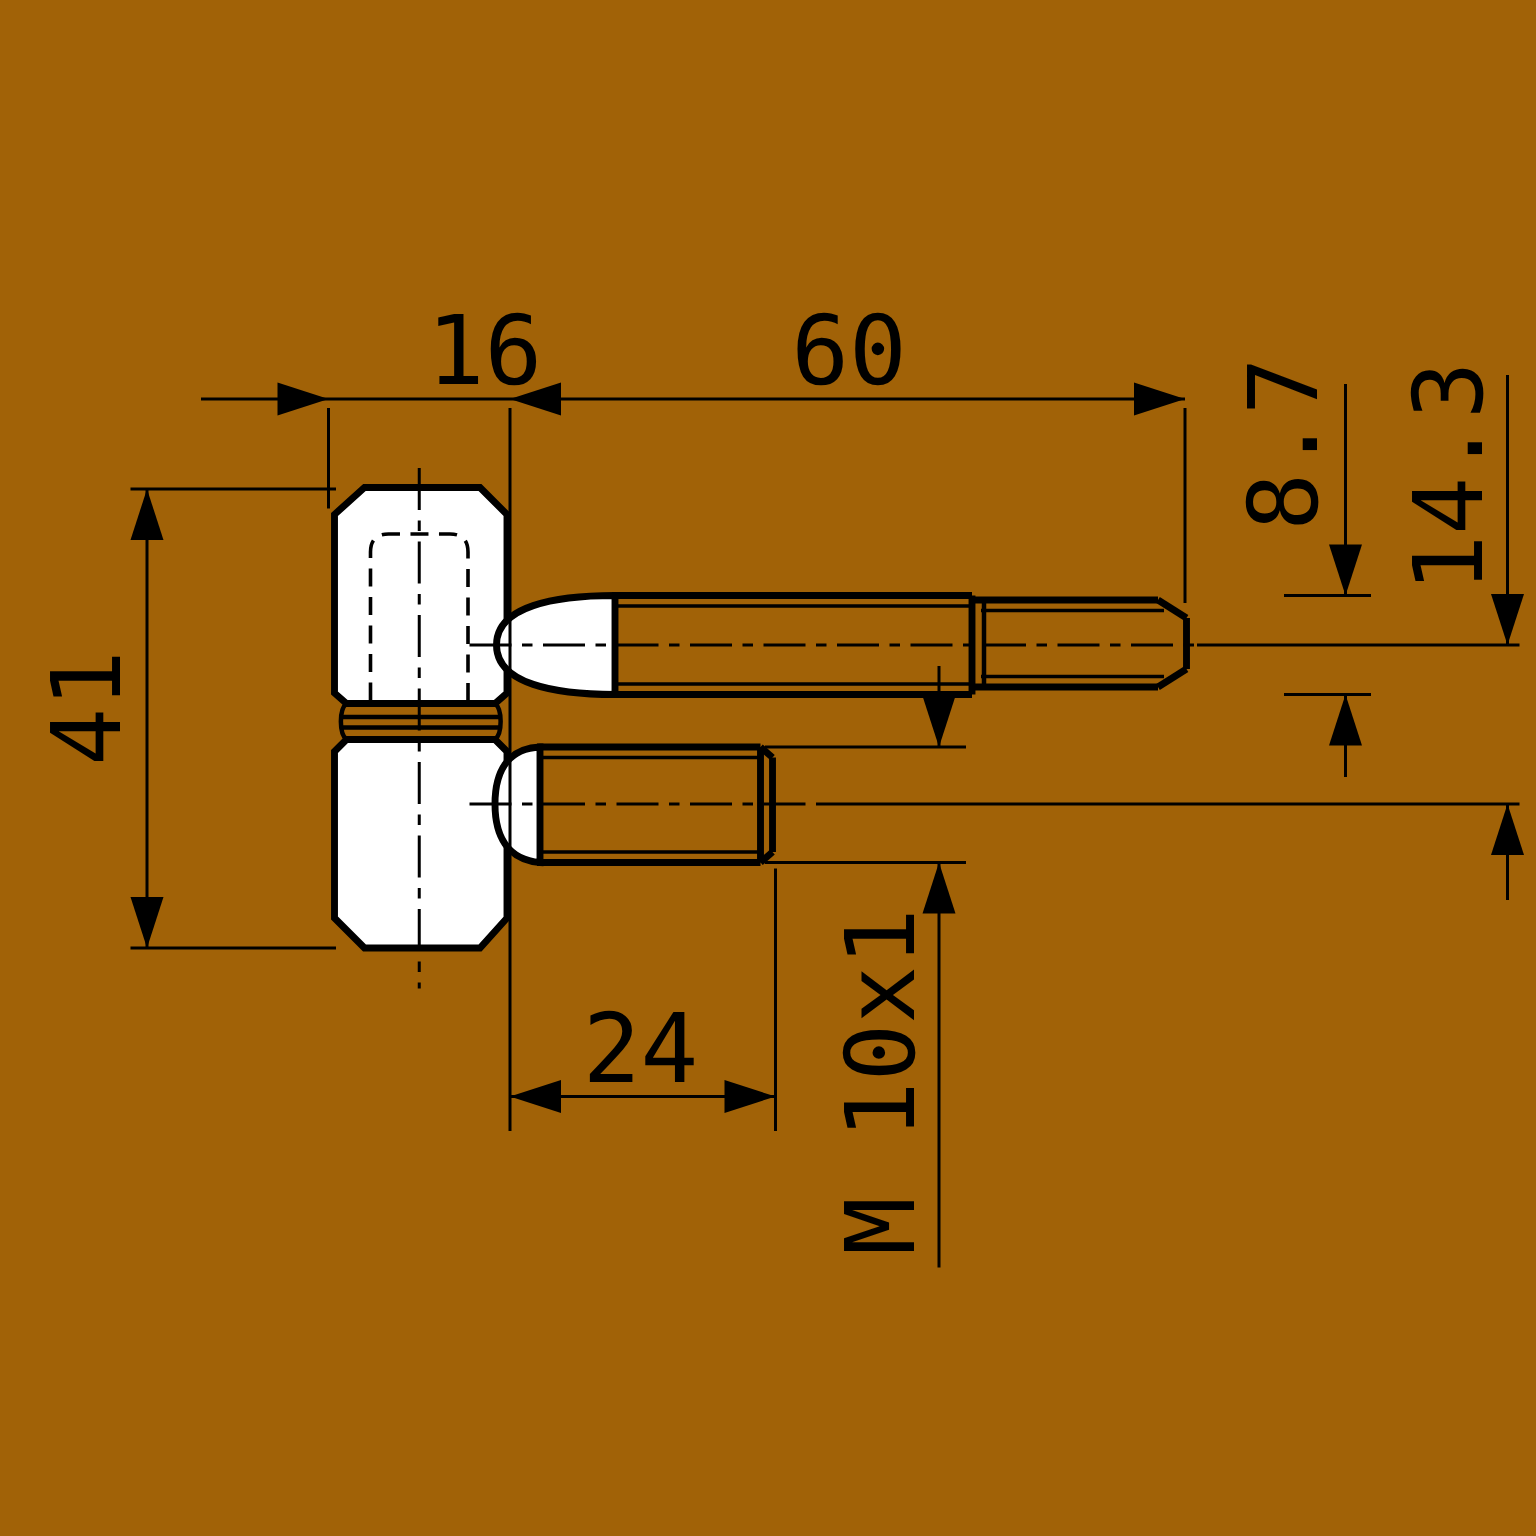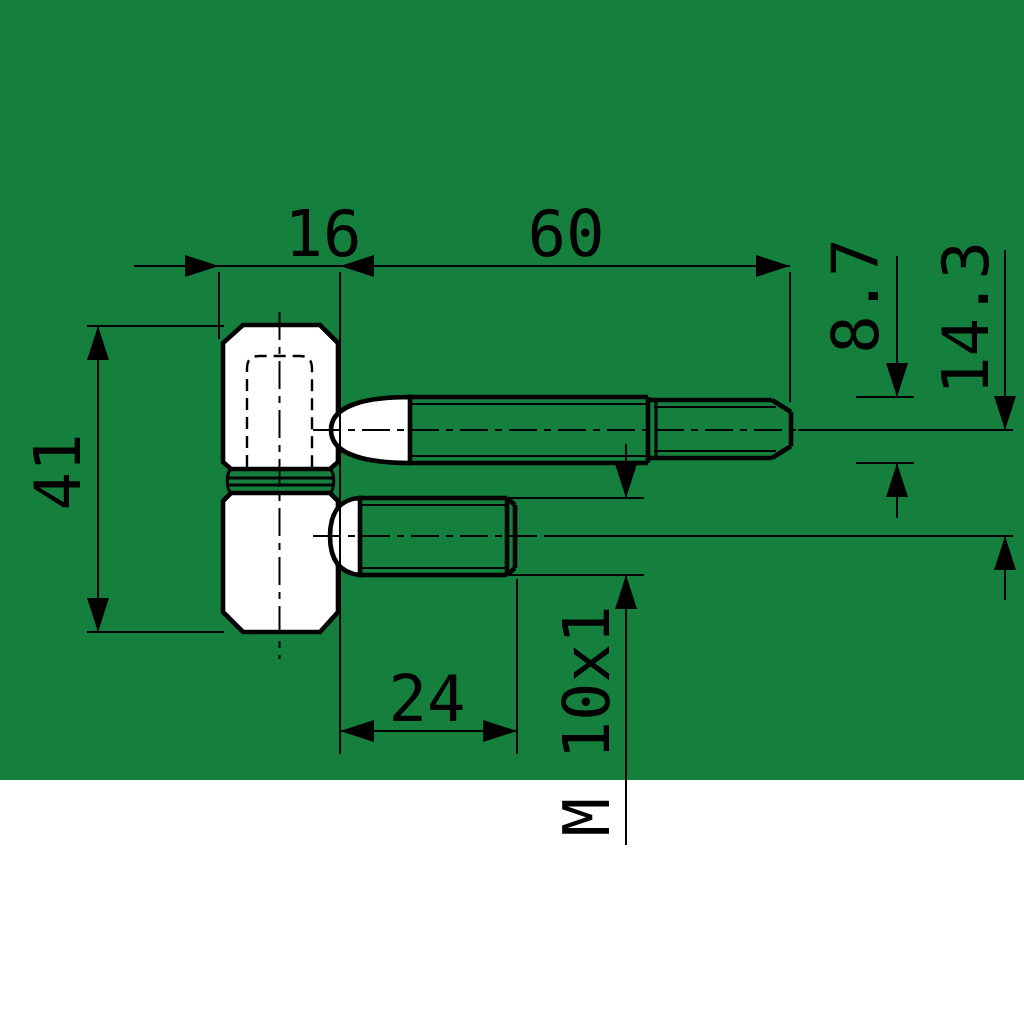--- a/index.html
+++ b/index.html
@@ -6,22 +6,22 @@
     margin: 0;
     padding: 0;
     background: #ffffff;
     width: 1024px;
     height: 1024px;
     overflow: hidden;
   }
   .stage {
     position: relative;
     width: 1024px;
-    height: 780px;
-    background: #15803d;
+    height: 1024px;
+    background: #a16207;
   }
   svg text {
     font-family: "DejaVu Sans Mono", "Liberation Mono", monospace;
     font-size: 64px;
     fill: #000000;
   }
   .bold   { stroke: #000; stroke-width: 4.6; fill: none; }
   .med    { stroke: #000; stroke-width: 3;   fill: none; }
   .inner  { stroke: #000; stroke-width: 2.2; fill: none; }
   .thin   { stroke: #000; stroke-width: 2;   fill: none; }

